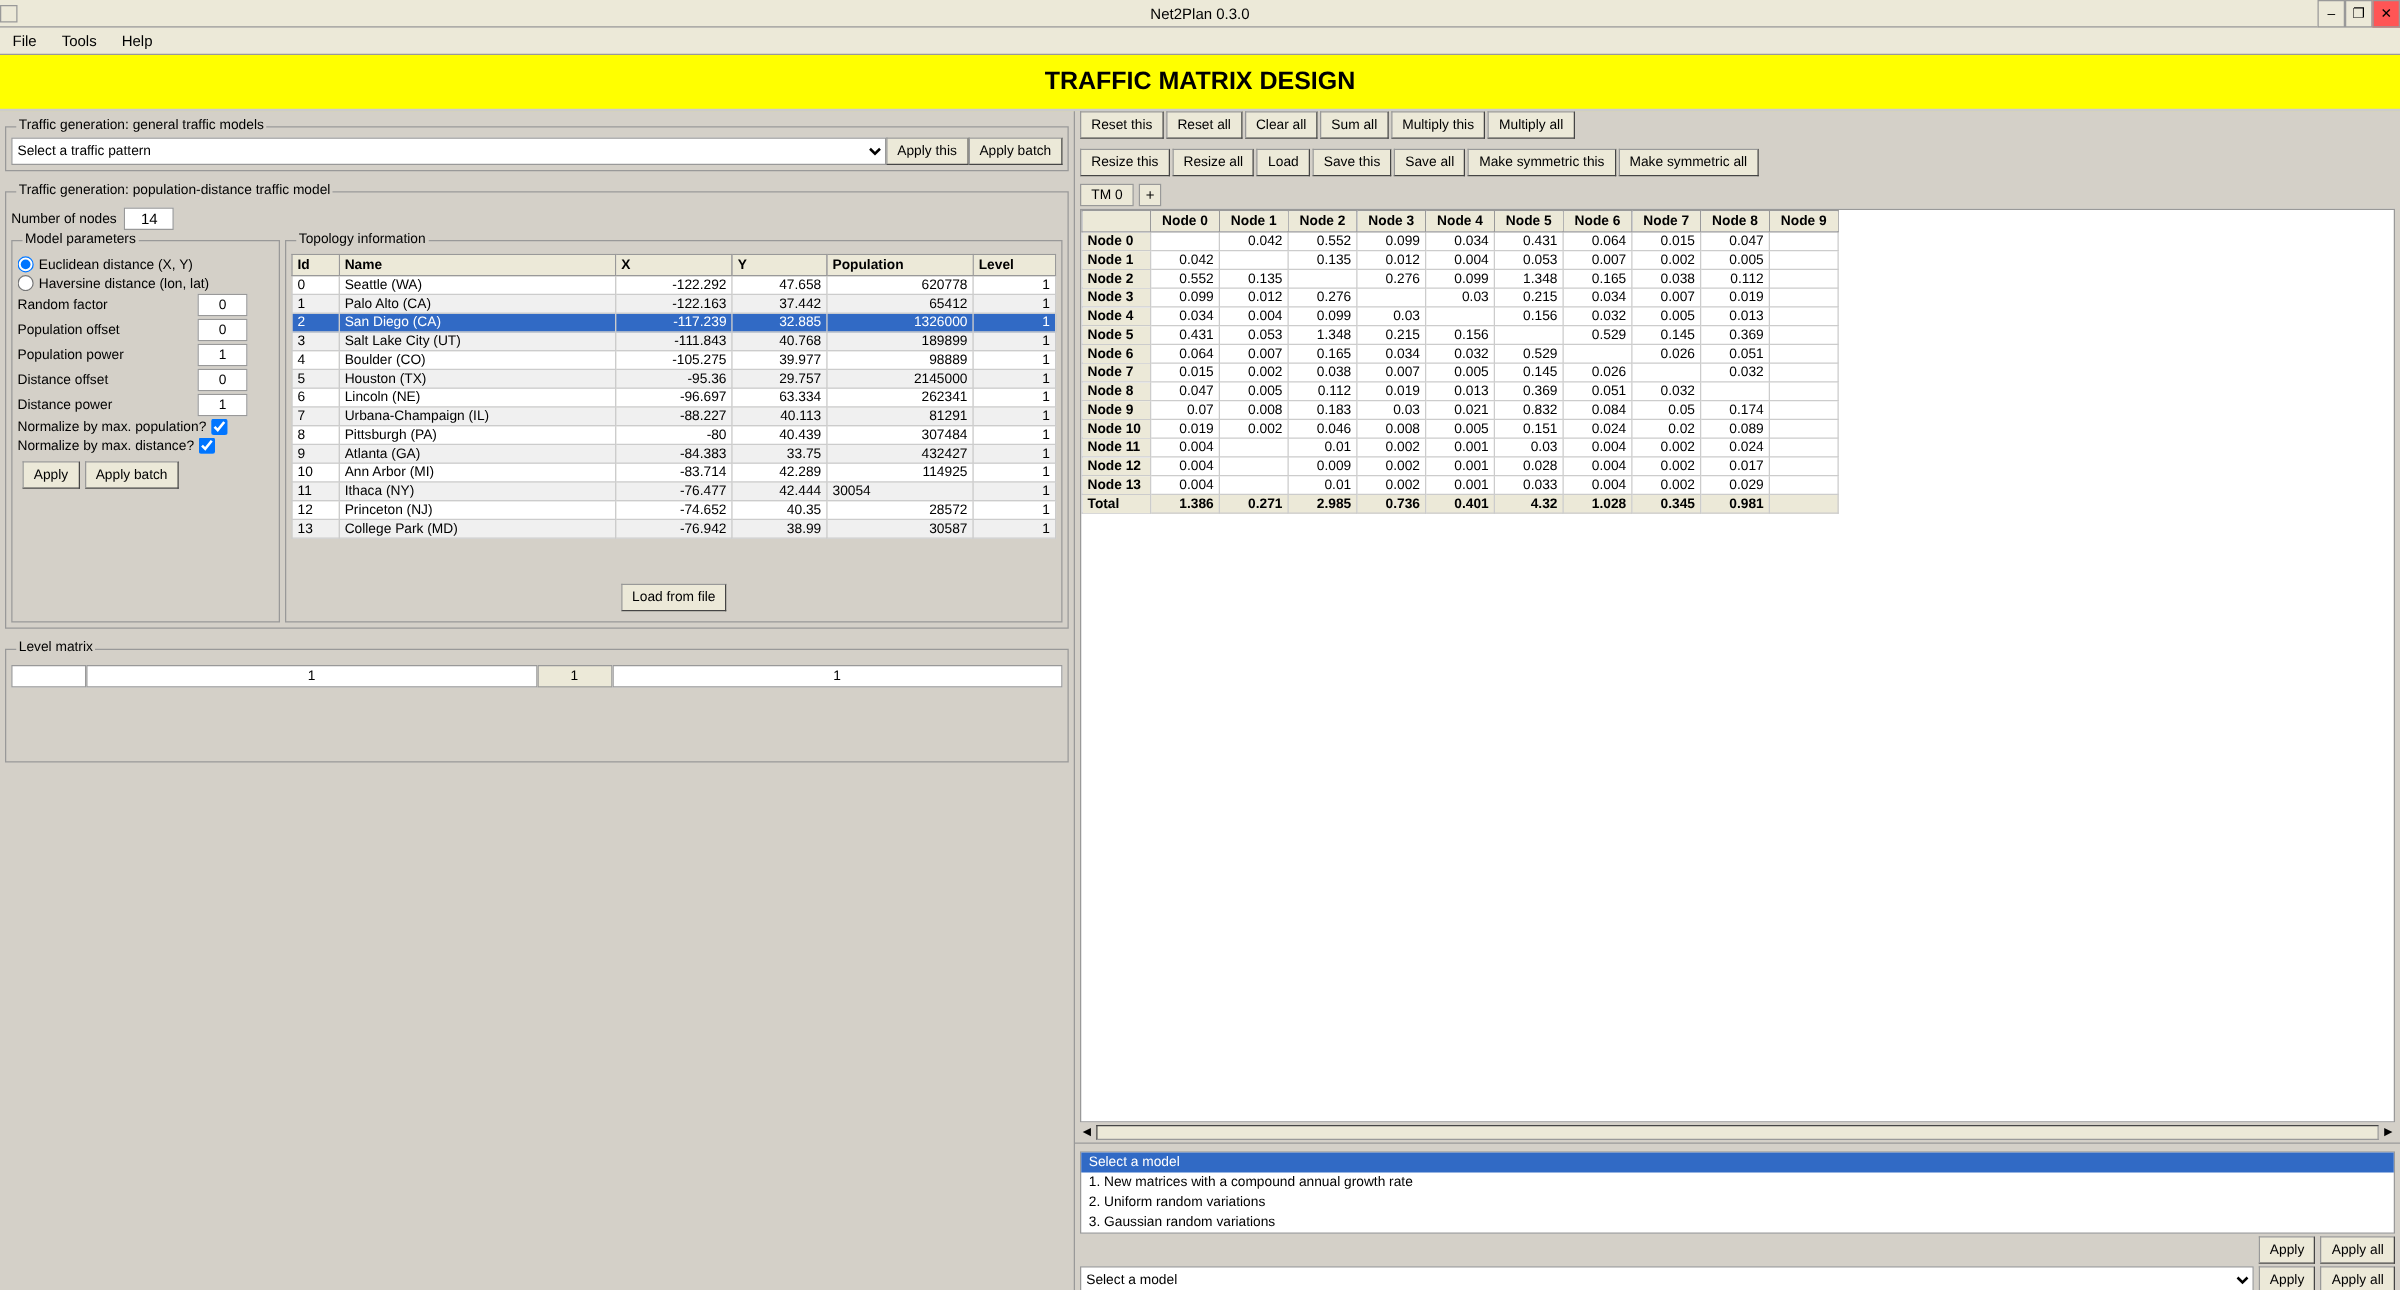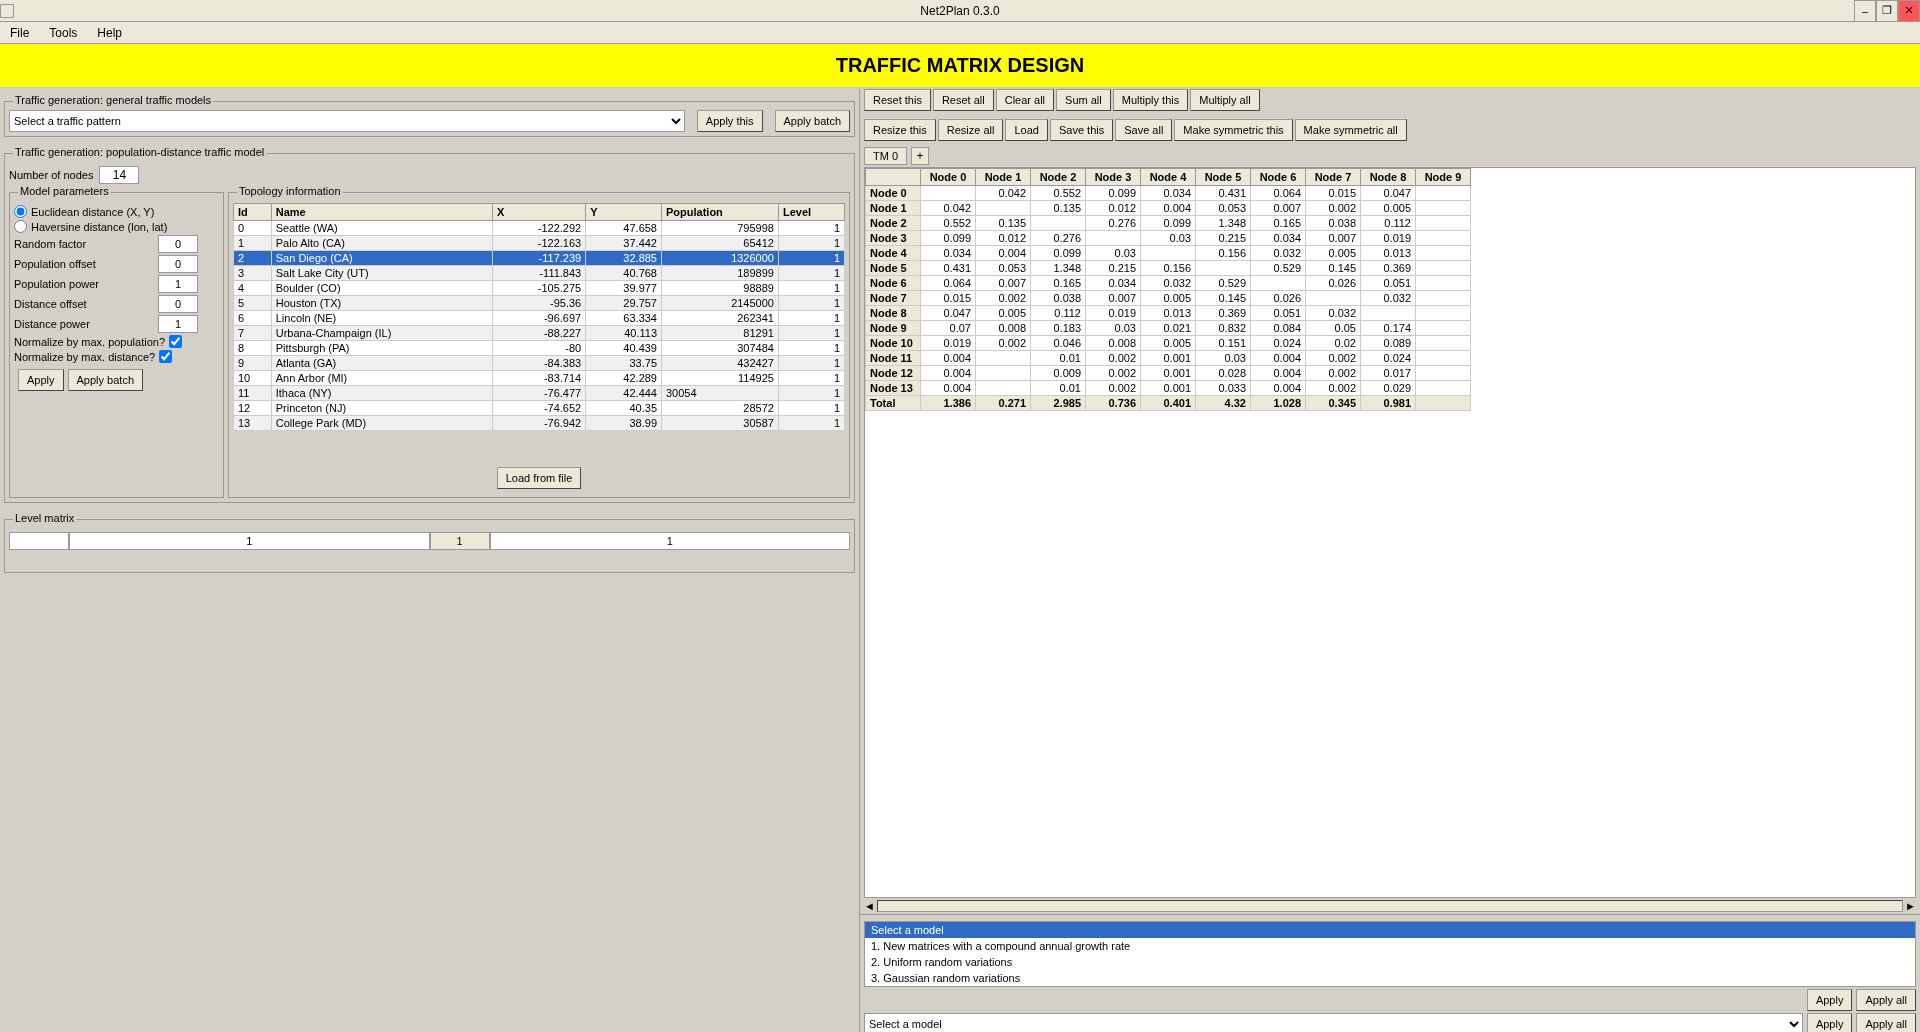--- a/index.html
+++ b/index.html
@@ -24,41 +24,41 @@
 
     
     .left-panel { width: 860px; border-right: 1px solid #999; display: flex; flex-direction: column; background: #d4d0c8; }
 
     
     .section-box { border: 1px solid #999; margin: 4px; padding: 4px; background: #d4d0c8; position: relative; }
     .section-title { position: absolute; top: -8px; left: 8px; background: #d4d0c8; font-size: 11px; padding: 0 2px; }
 
     
     .traffic-general { margin-top: 8px; }
-    .dropdown-row { display: flex; align-items: center; gap: 12px; padding: 4px 0 0 0; }
+    .dropdown-row { display: flex; align-items: center; gap: 0; padding: 4px 0 0 0; }
     .dropdown { flex: 1; height: 22px; font-size: 11px; background: white; border: 1px solid #999; }
     .btn { background: #ece9d8; border: 1px outset #999; padding: 2px 8px; cursor: pointer; font-size: 11px; height: 22px; }
     .num-nodes-row { display: flex; align-items: center; gap: 6px; padding: 4px 0; }
     .num-nodes-input { width: 40px; height: 18px; border: 1px solid #999; font-size: 12px; text-align: center; }
     .radio-row { display: flex; align-items: center; gap: 4px; margin: 2px 0; }
     .param-row { display: flex; align-items: center; gap: 4px; margin: 2px 0; }
     .param-label { width: 140px; font-size: 11px; }
     .param-input { width: 40px; height: 18px; border: 1px solid #999; font-size: 11px; text-align: center; }
     .checkbox-row { display: flex; align-items: center; gap: 4px; margin: 2px 0; }
     .topo-table-wrap { overflow: auto; height: 260px; }
     .topo-table { width: 100%; border-collapse: collapse; font-size: 11px; }
     .topo-table th { background: #ece9d8; border: 1px solid #999; padding: 2px 4px; text-align: left; position: sticky; top: 0; }
     .topo-table td { border: 1px solid #ccc; padding: 1px 4px; background: white; }
     .topo-table tr:nth-child(even) td { background: #f0f0f0; }
     .topo-table tr.selected td { background: #316ac5; color: white; }
     .apply-row { display: flex; gap: 4px; align-items: center; padding: 4px; }
     .load-from-file-wrap { text-align: center; padding: 4px; }
 
     
-    .level-matrix { border: 1px solid #999; margin: 4px; padding: 4px; background: #d4d0c8; position: relative; height: 54px; }
+    .level-matrix { border: 1px solid #999; margin: 4px; padding: 4px; background: #d4d0c8; position: relative; height: 91px; }
     .level-matrix-title { position: absolute; top: -8px; left: 8px; background: #d4d0c8; font-size: 11px; padding: 0 2px; }
     .level-cell { border: 1px solid #999; background: white; min-width: 60px; height: 18px; font-size: 11px; display: flex; align-items: center; padding: 0 2px; }
 
     
     .right-panel { flex: 1; display: flex; flex-direction: column; background: #d4d0c8; }
     .right-toolbar { display: flex; gap: 2px; padding: 4px; flex-wrap: wrap; }
     .tm-tabs { display: flex; align-items: center; gap: 4px; padding: 2px 4px; }
     .tm-tab { background: #ece9d8; border: 1px solid #999; padding: 2px 8px; font-size: 11px; cursor: pointer; }
     .tm-add { width: 18px; height: 18px; background: #ece9d8; border: 1px solid #999; display: flex; align-items: center; justify-content: center; cursor: pointer; font-size: 12px; }
 
@@ -182,21 +182,21 @@
                   <th>Population</th>
                   <th>Level</th>
                 </tr>
               </thead>
               <tbody id="topo-tbody">
               <tr>
       <td>0</td>
       <td>Seattle (WA)</td>
       <td style="text-align:right">-122.292</td>
       <td style="text-align:right">47.658</td>
-      <td style="text-align:right">795998</td>
+      <td style="text-align:right">620778</td>
       <td style="text-align:right">1</td>
     </tr>
                   <tr>
       <td>1</td>
       <td>Palo Alto (CA)</td>
       <td style="text-align:right">-122.163</td>
       <td style="text-align:right">37.442</td>
       <td style="text-align:right">65412</td>
       <td style="text-align:right">1</td>
     </tr>

